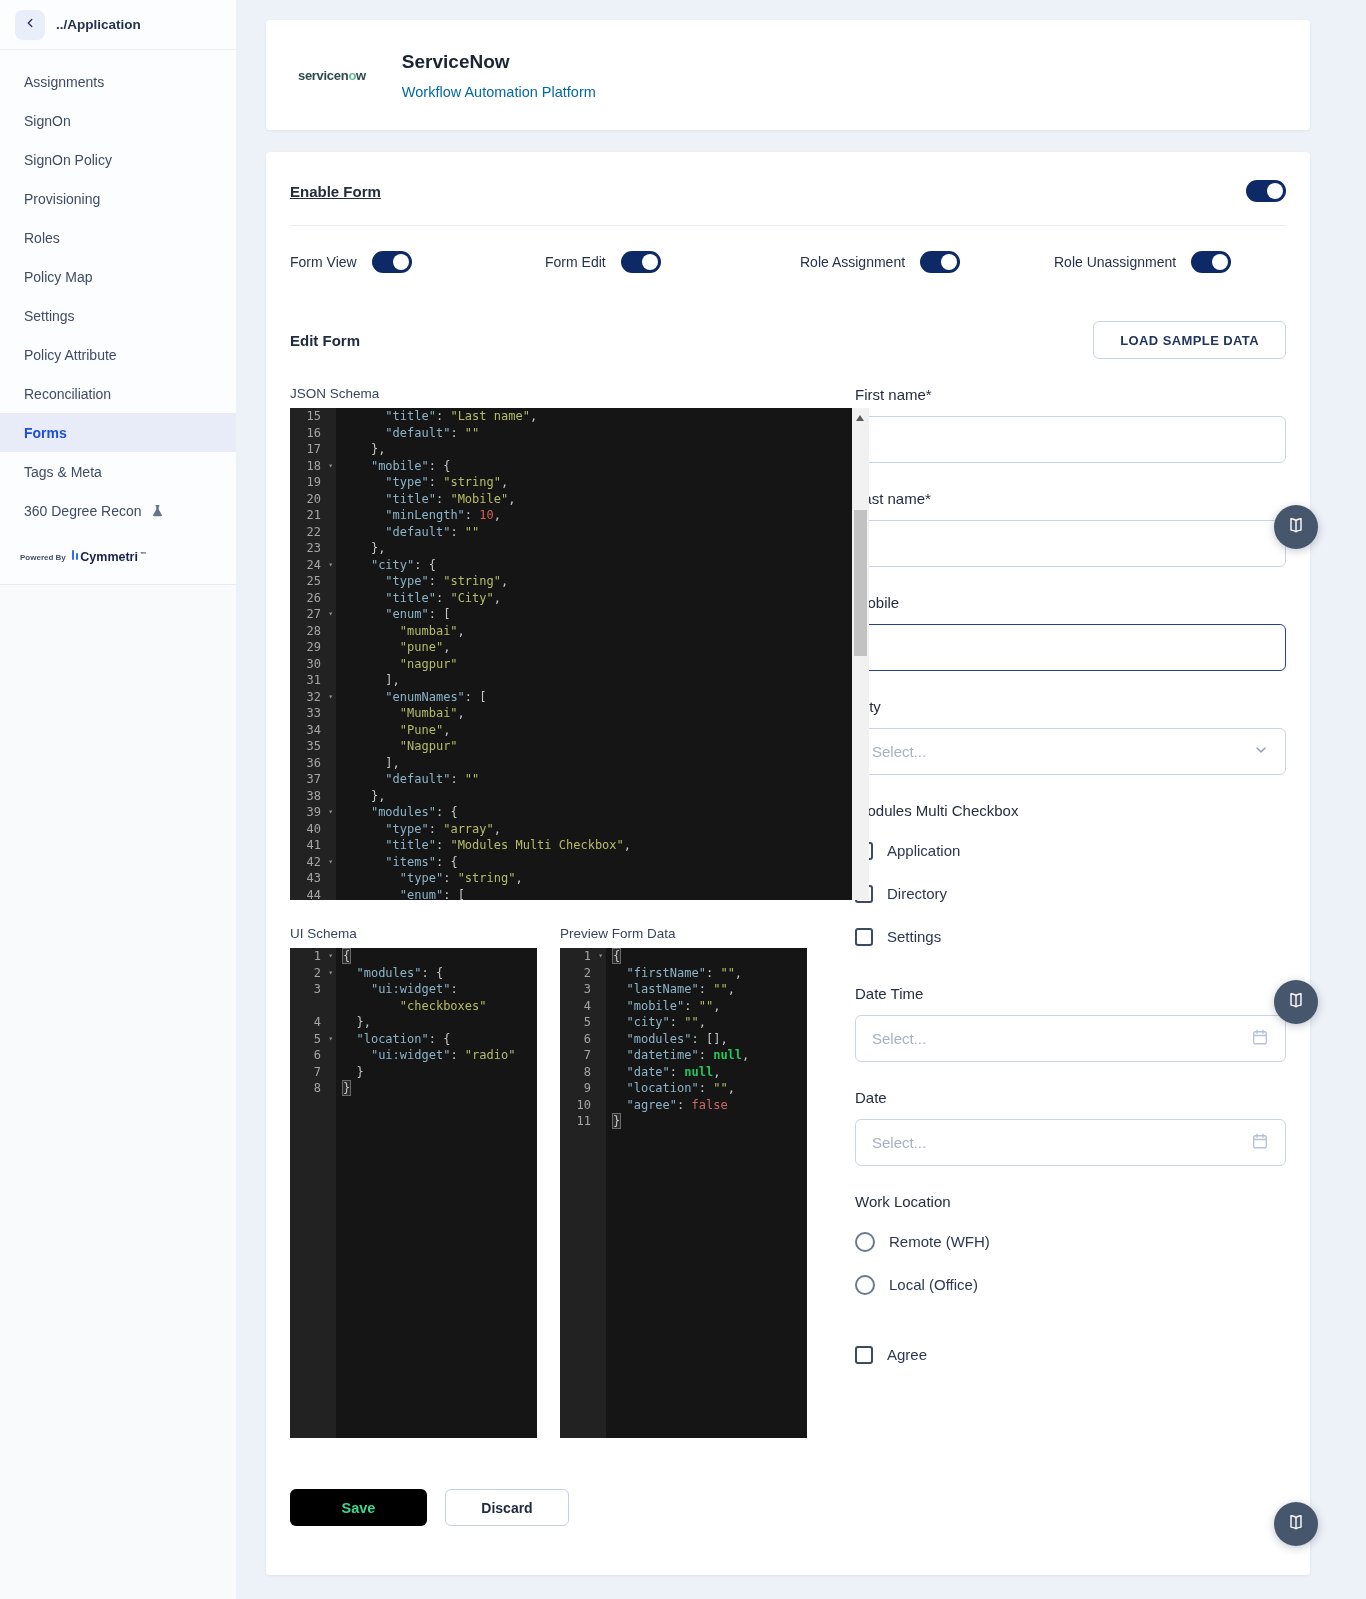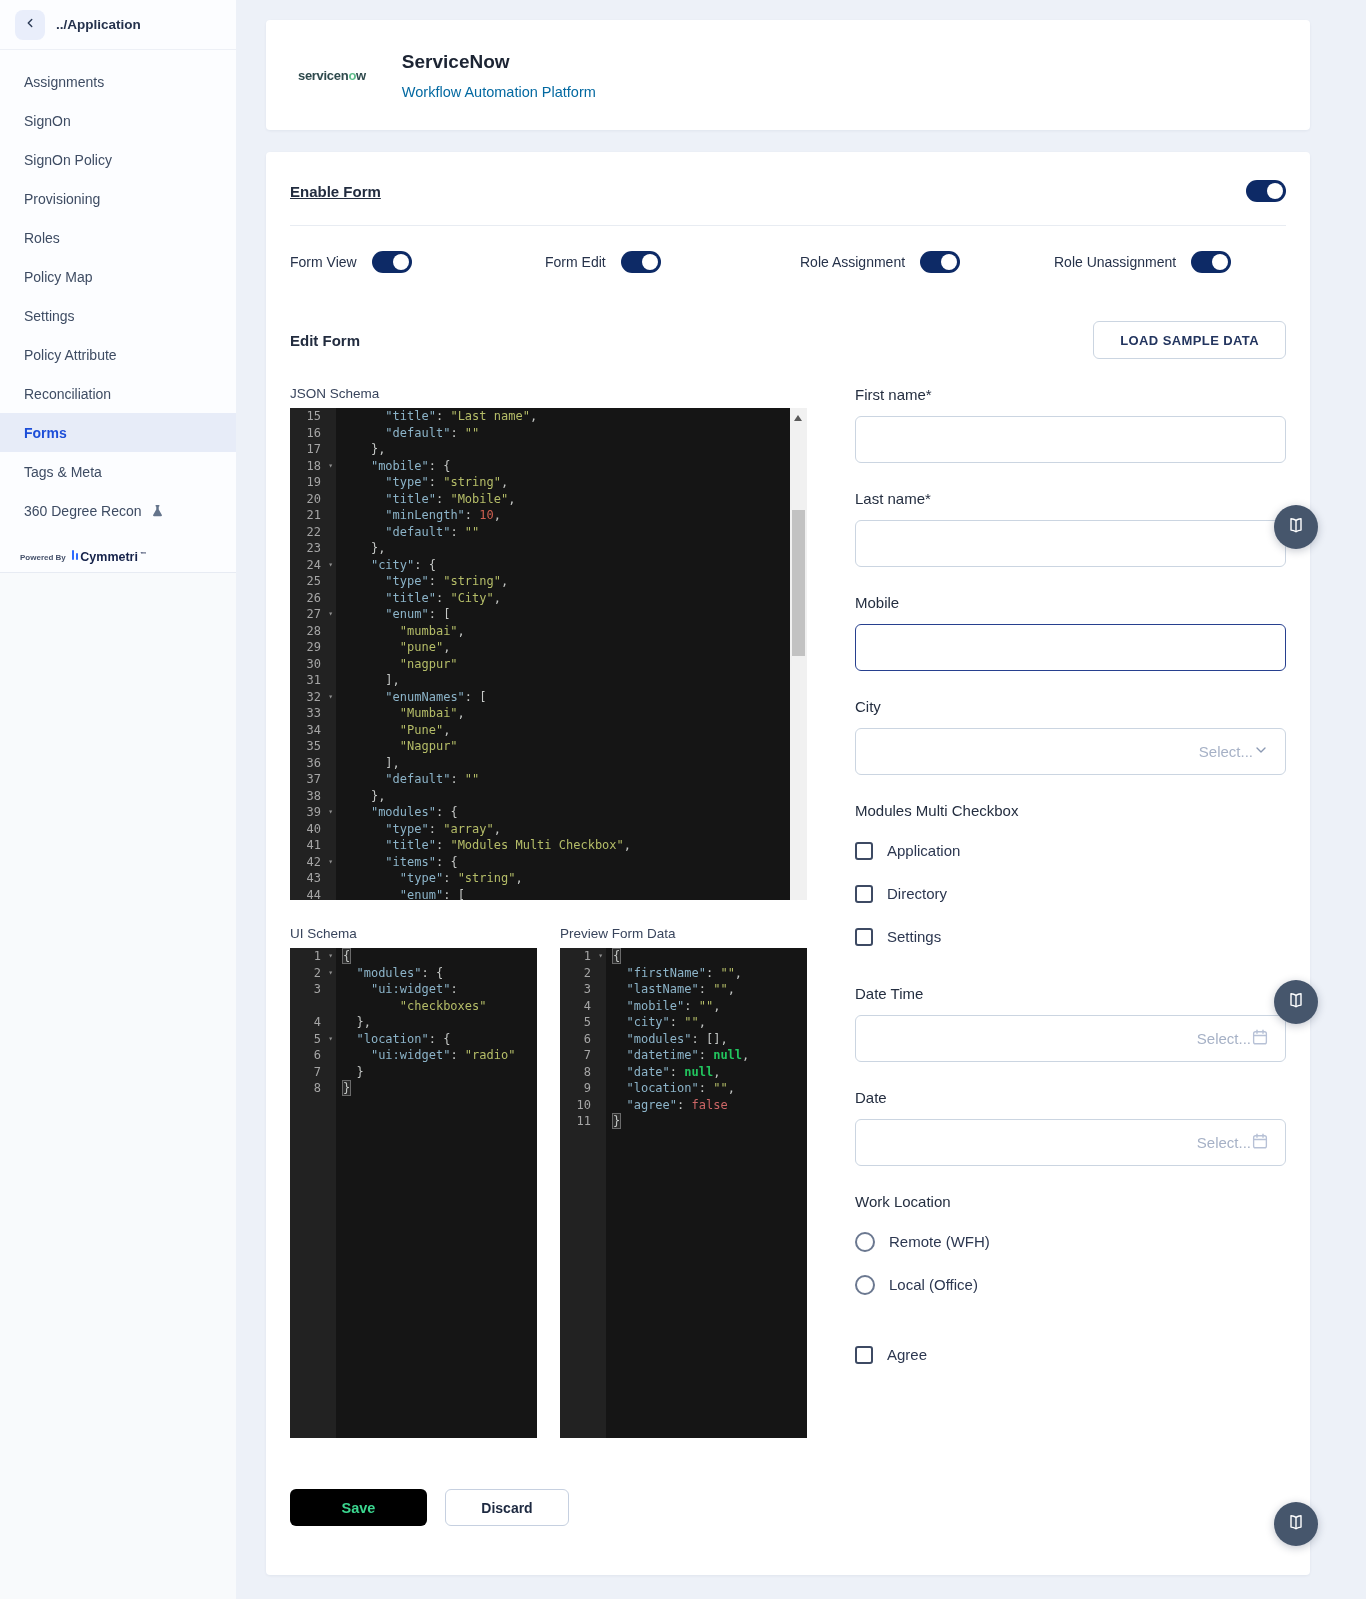--- a/index.html
+++ b/index.html
@@ -6,21 +6,21 @@
   html,body { width:1366px; height:1599px; }
   body {
     position:relative;
     background:#edf1f8;
     font-family:"Liberation Sans", sans-serif;
     color:#222c3f;
     overflow:hidden;
   }
   
   .left-col { position:absolute; left:0; top:0; width:236px; height:100%; background:#f8fafc; }
-  .sidebar { background:#fcfdff; border-bottom:1px solid #e7ebf3; padding-bottom:8px; }
+  .sidebar { background:#fcfdff; border-bottom:1px solid #e7ebf3; padding-bottom:20px; }
   .sb-head { height:50px; display:flex; align-items:center; gap:11px; padding:0 15px; border-bottom:1px solid #edf0f6; }
   .back-chip { width:30px; height:30px; border-radius:8px; background:#e9eefb; display:flex; align-items:center; justify-content:center; cursor:pointer; flex:none; }
   .sb-title { font-size:13.5px; font-weight:700; color:#25324d; }
   .nav { padding:12px 0 4px; }
   .nav-item { height:39px; display:flex; align-items:center; padding:0 24px; font-size:14px; color:#3e4c63; cursor:pointer; }
   .nav-item.active { background:#e7ecf8; color:#1d4ed8; font-weight:700; }
   .nav-item .flask { margin-left:8px; display:flex; }
   .powered { display:flex; align-items:center; gap:6px; padding:16px 0 0 20px; }
   .powered-label { font-size:8px; font-weight:700; color:#45516b; }
   .brand { font-size:12.5px; font-weight:800; color:#15224a; display:flex; align-items:flex-start; gap:2px; }
@@ -48,21 +48,21 @@
   .toggle::after { content:""; position:absolute; width:16px; height:16px; border-radius:50%; background:#fff; right:3px; top:3px; }
   .edit-row { display:flex; justify-content:space-between; align-items:center; margin-top:48px; }
   .btn-load { height:38px; padding:0 26px; background:#fff; border:1px solid #cbd5e1; border-radius:6px; font-size:13px; font-weight:700; letter-spacing:.4px; color:#23355f; cursor:pointer; font-family:inherit; }
   .content-cols { display:flex; gap:48px; margin-top:27px; }
   .col-left { width:517px; flex:none; }
   .col-right { width:431px; flex:none; }
   .ed-label { font-size:13.5px; color:#38445c; margin-bottom:7px; }
   
   .editor { position:relative; background:#151515; overflow:hidden; font-family:"DejaVu Sans Mono", monospace; font-size:12px; cursor:text; }
   .editor::before { content:""; position:absolute; left:0; top:0; bottom:0; width:46px; background:#222; }
-  .editor.json { width:517px; height:492px; }
+  .editor.json { width:579px; height:492px; }
   .editor.small { width:247px; height:490px; }
   .code-line { display:flex; min-height:16.5px; position:relative; }
   .gut { width:46px; flex:none; position:relative; line-height:16.5px; }
   .gut .num { position:absolute; right:15px; color:#a6a6a6; }
   .gut .fold { position:absolute; right:3px; top:0; color:#8f8f8f; font-size:8px; line-height:16.5px; }
   .code { flex:1; white-space:pre-wrap; word-break:break-all; color:#c5c8c6; padding:0 20px 0 6px; line-height:16.5px; }
   .tk { color:#8cb4c9; }
   .ts { color:#b5bd68; }
   .tn { color:#d05f50; }
   .tc { color:#22c55e; font-weight:bold; }
@@ -74,21 +74,21 @@
   .sb-thumb { position:absolute; top:102px; left:2px; width:13px; height:146px; background:#c2c2c2; cursor:pointer; }
   .editors-row { display:flex; gap:23px; margin-top:26px; }
   .actions { display:flex; gap:18px; margin-top:51px; }
   .btn-save { width:137px; height:37px; background:#000000; border:none; border-radius:6px; color:#3bd68f; font-size:14.5px; font-weight:700; cursor:pointer; font-family:inherit; }
   .btn-discard { width:124px; height:37px; background:#fff; border:1px solid #c6d0e0; border-radius:6px; color:#1d2940; font-size:14px; font-weight:600; cursor:pointer; font-family:inherit; }
   
   .field { margin-bottom:27px; }
   .f-label { font-size:15px; color:#242e40; margin-bottom:13px; }
   .f-input { width:100%; height:47px; border:1px solid #cbd5e1; border-radius:6px; background:#fff; font-size:15px; padding:0 16px; font-family:inherit; color:#242e40; outline:none; }
   .f-input.focused { border:1.5px solid #27408f; }
-  .f-box { width:100%; height:47px; border:1px solid #cbd5e1; border-radius:6px; background:#fff; display:flex; align-items:center; justify-content:flex-end; padding:0 16px; cursor:pointer; }
+  .f-box { width:100%; height:47px; border:1px solid #cbd5e1; border-radius:6px; background:#fff; display:flex; align-items:center; justify-content:space-between; padding:0 16px; cursor:pointer; }
   .ph { font-size:15px; color:#a6b1c6; }
   .opt-rows { margin-top:-3px; }
   .opt-row { height:43px; display:flex; align-items:center; gap:14px; cursor:pointer; }
   .cb { width:18px; height:18px; border:2px solid #3d4a63; border-radius:3px; background:#fff; flex:none; }
   .rb { width:20px; height:20px; border:2px solid #6b7890; border-radius:50%; background:#fff; flex:none; }
   .opt-label { font-size:15px; color:#2c3750; }
   .single-row { margin-top:2px; margin-bottom:0; }
   
   .fab { position:absolute; width:44px; height:44px; border-radius:50%; background:#46566c; display:flex; align-items:center; justify-content:center; box-shadow:0 2px 8px rgba(20,30,60,.25); cursor:pointer; }
 </style>

